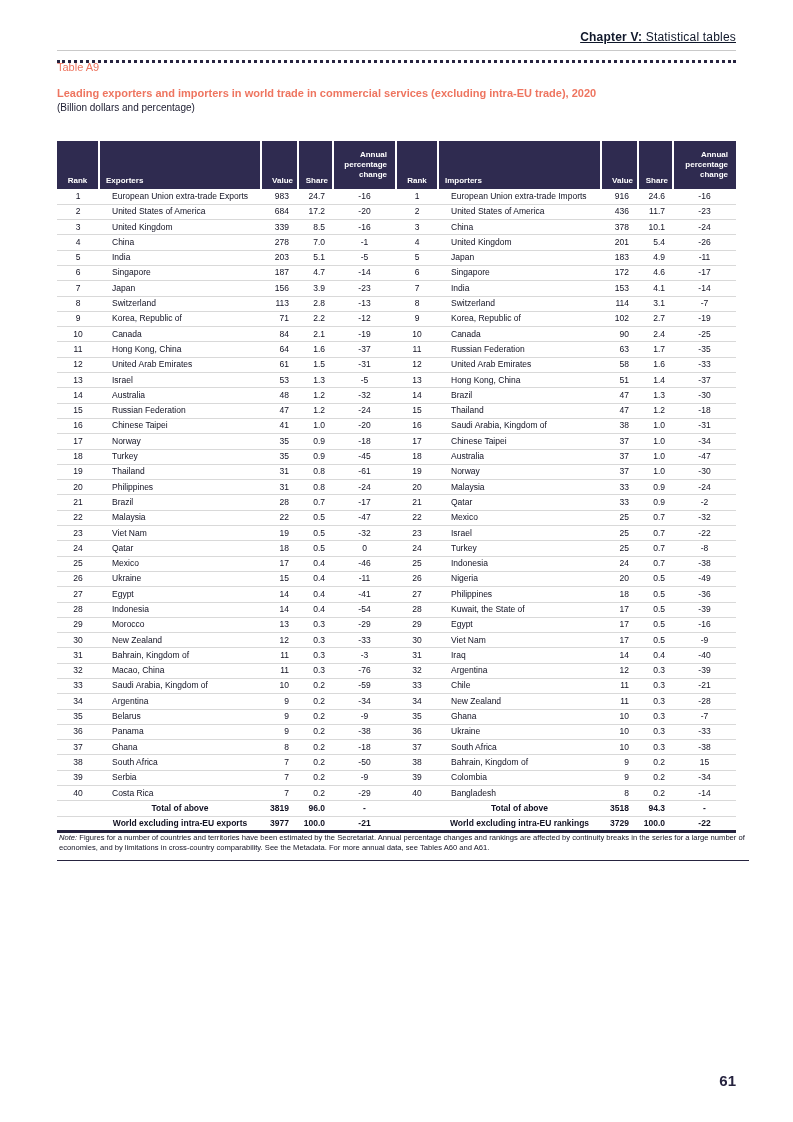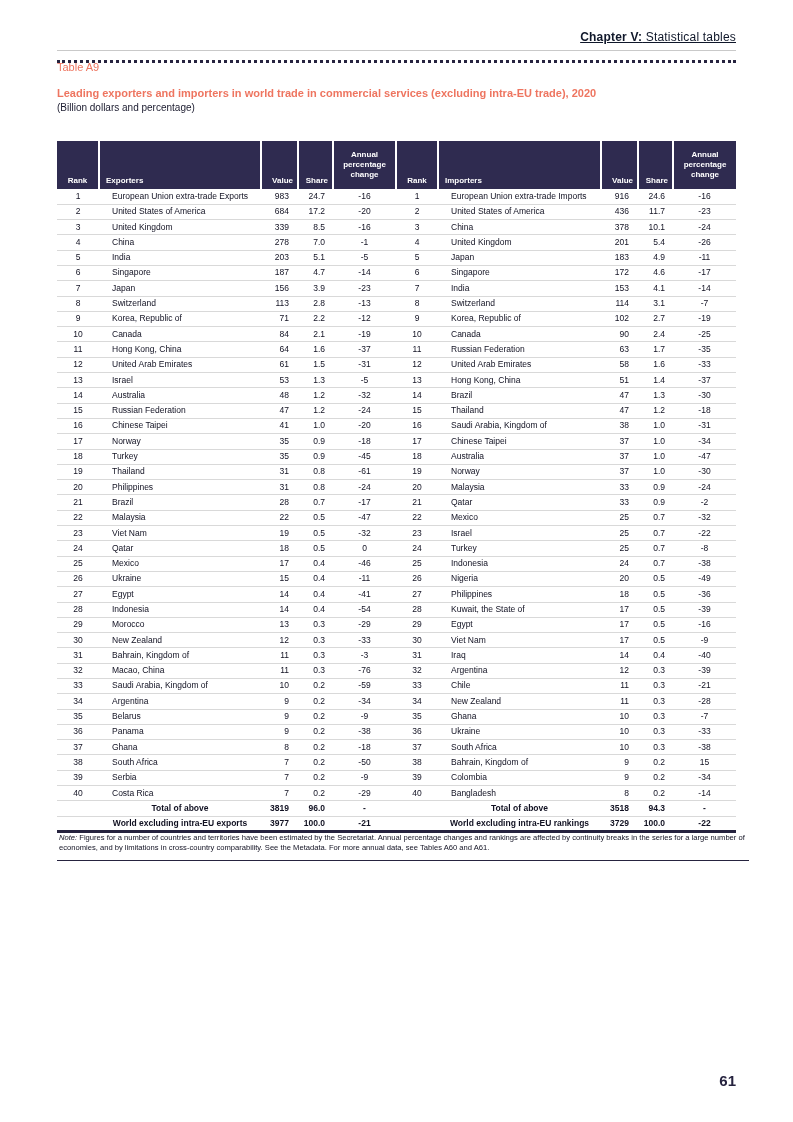--- a/index.html
+++ b/index.html
@@ -53,21 +53,21 @@
     color: #ffffff;
     font-size: 8px;
     font-weight: bold;
     vertical-align: bottom;
     height: 47px;
     padding: 3px 4px;
     border-right: 2px solid #ffffff;
     line-height: 1.25;
   }
   thead th:last-child { border-right: none; }
-  thead th.c-change { text-align: center; padding: 9px 8px; }
+  thead th.c-change { text-align: right; padding: 9px 8px; }
   thead th.c-rank { text-align: center; }
   thead th.c-name { text-align: left; padding-left: 6px; }
   thead th.c-value, thead th.c-share { text-align: right; }
 
   tbody td {
     height: 15.3px;
     padding: 1px 2px;
     border-bottom: 1px solid #d9d9d9;
     line-height: 1.1;
     white-space: nowrap;

